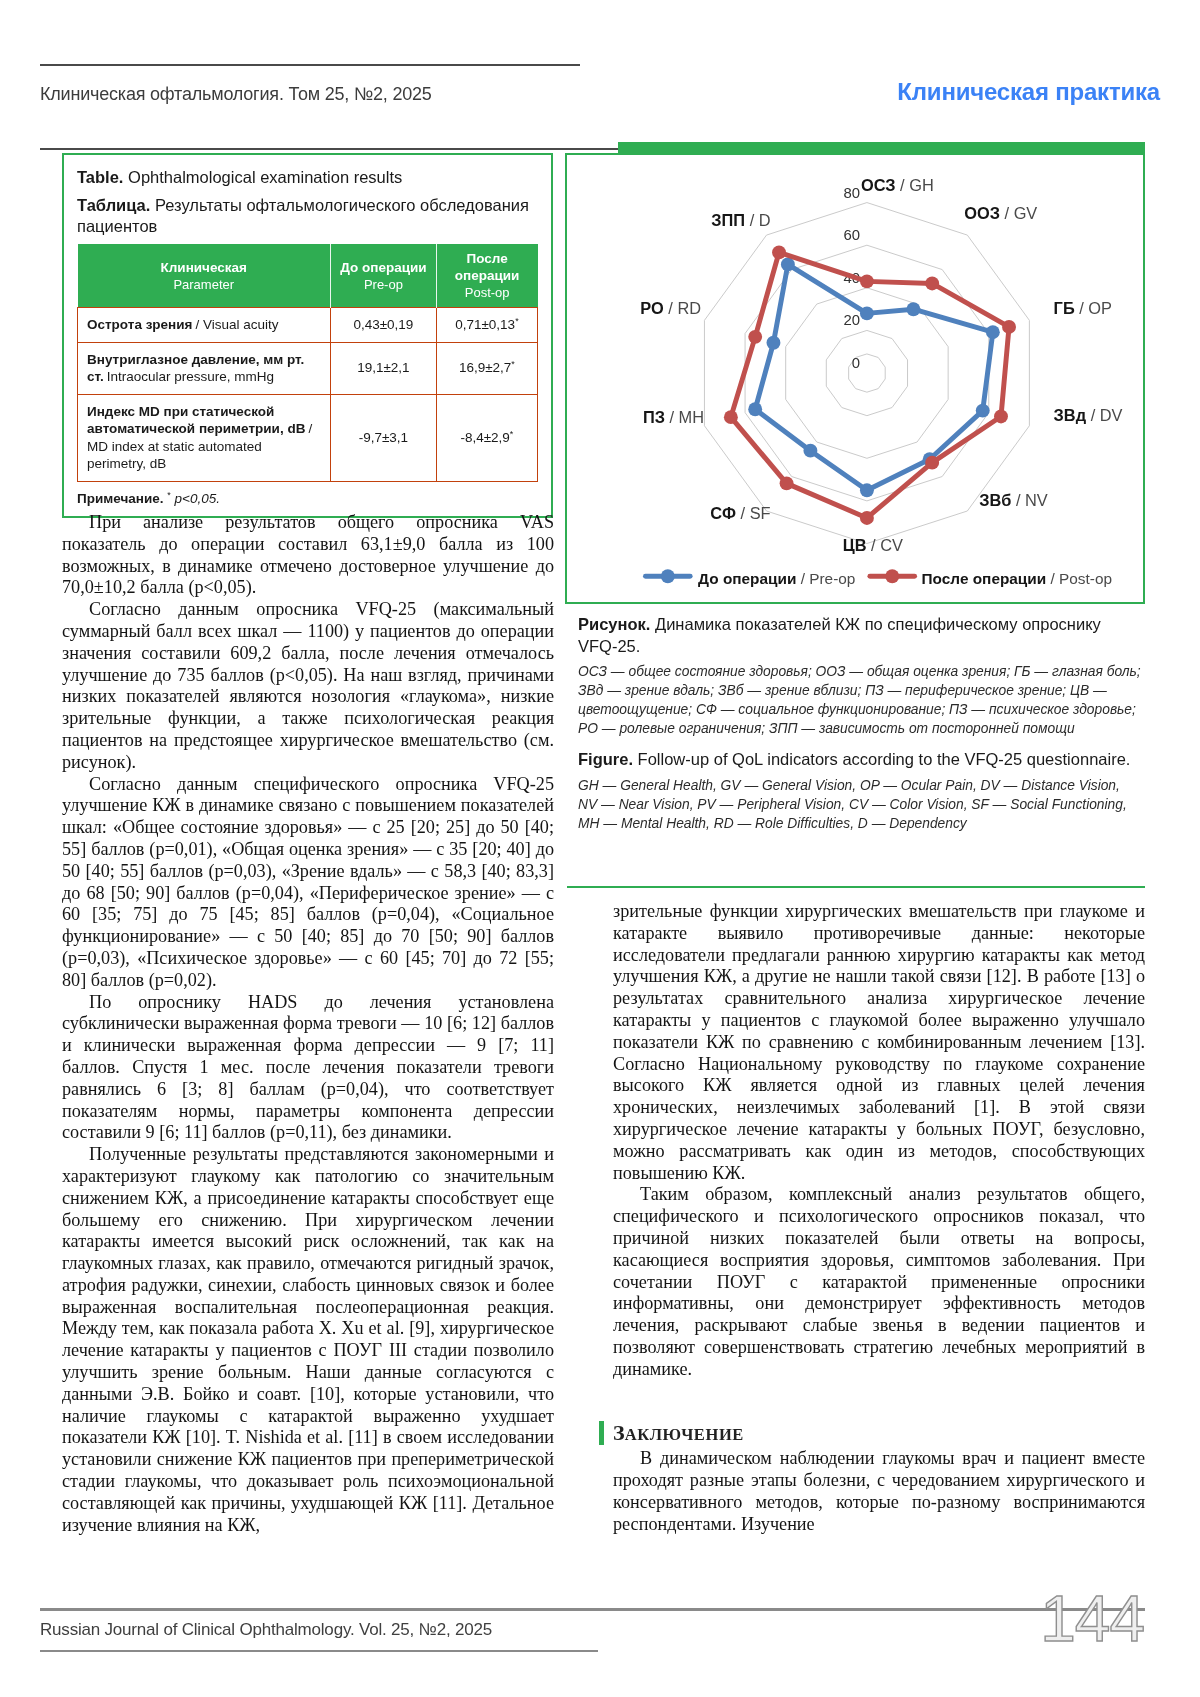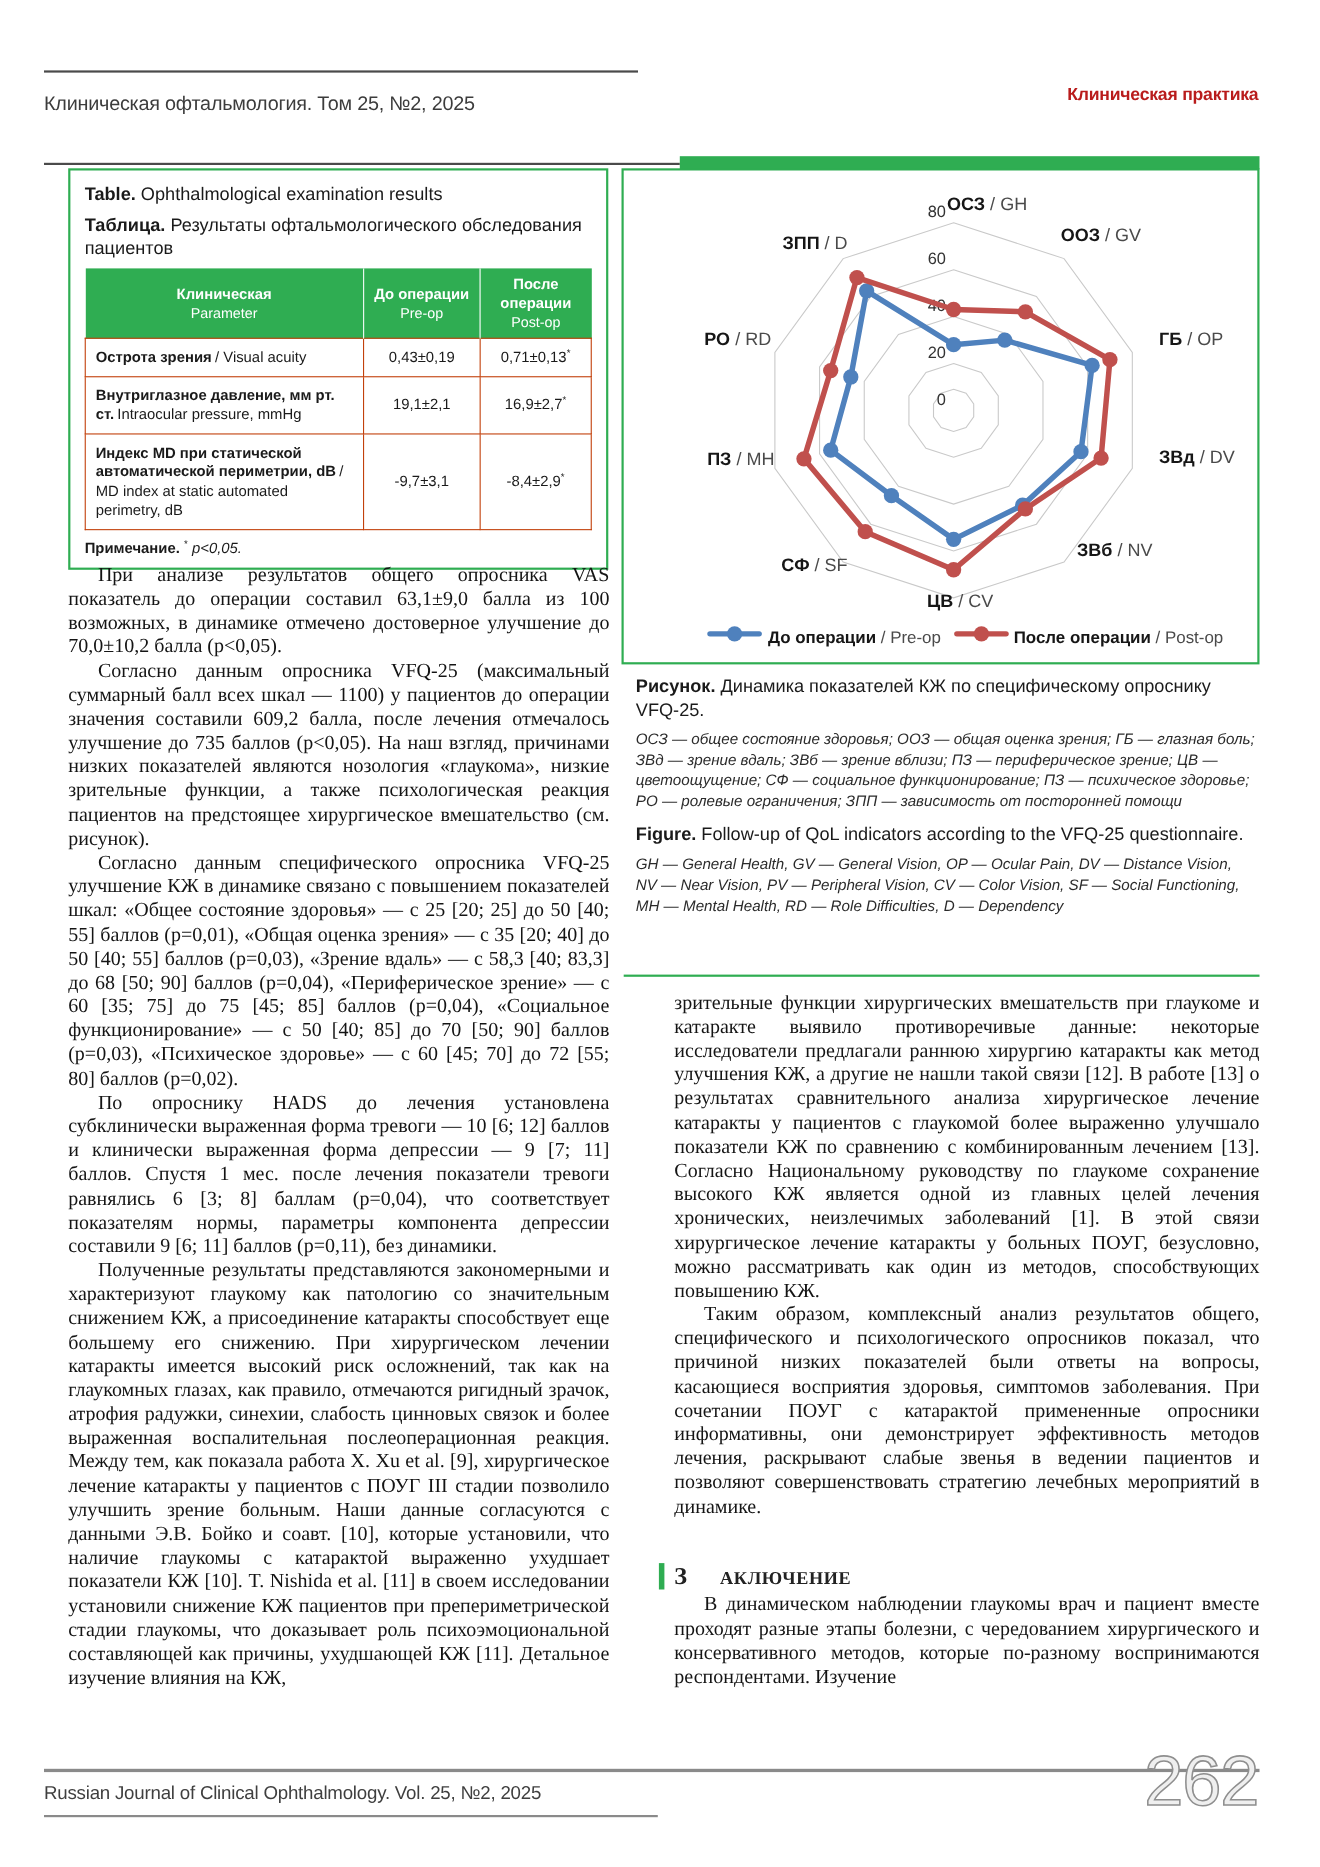--- a/index.html
+++ b/index.html
@@ -4,22 +4,22 @@
 <style>
   :root{ --green:#2fad52; }
   html,body{ margin:0; padding:0; background:#fff; }
   .page{ position:relative; width:1200px; height:1697px; background:#fff; overflow:hidden;
          font-family:"Liberation Serif", serif; color:#1a1a1a; }
 
   
   .hdr-rule-top{ position:absolute; left:40px; top:64px; width:540px; height:2px; background:#4a4a4a; }
   .hdr-left{ position:absolute; left:40px; top:84px; font-family:"Liberation Sans",sans-serif;
              font-size:18px; letter-spacing:-0.2px; color:#3c3c3c; }
-  .hdr-right{ position:absolute; right:56px; top:78px; font-family:"Liberation Sans",sans-serif;
-              font-weight:bold; font-size:16px; letter-spacing:-0.2px; color:#b91c1c; }
+  .hdr-right{ position:absolute; right:40px; top:78px; font-family:"Liberation Sans",sans-serif;
+              font-weight:bold; font-size:24px; letter-spacing:-0.2px; color:#3b82f6; }
   .hdr-rule-bottom{ position:absolute; left:40px; top:148px; width:578px; height:2px; background:#4a4a4a; }
   .hdr-green-bar{ position:absolute; left:618px; top:142px; width:527px; height:12px; background:var(--green); }
 
   
   .table-box{ position:absolute; left:62px; top:153px; width:491px; box-sizing:border-box;
               border:2px solid var(--green); padding:12px 13px 10px 13px;
               font-family:"Liberation Sans",sans-serif; }
   .t-title{ font-size:16.5px; line-height:21px; margin-bottom:7px; }
   .t-title b{ font-weight:bold; }
   table.res{ width:100%; border-collapse:collapse; margin-top:4px; font-size:13.5px; }
@@ -57,21 +57,21 @@
   
   .col{ position:absolute; text-align:justify; font-size:18.2px; line-height:21.8px;
         hyphens:auto; -webkit-hyphens:auto; color:#141414; }
   .col p{ margin:0; text-indent:27px; }
   .col p.noind{ text-indent:0; }
   .col-left{ left:62px; top:512px; width:492px; }
   .col-right{ left:613px; top:901px; width:532px; }
   .concl-h{ margin:40px 0 3px -14px; padding-left:9px; border-left:5px solid var(--green);
             font-weight:bold; color:#222; }
   .concl-h .h-first{ font-size:22px; }
-  .concl-h .h-rest{ font-size:16.5px; letter-spacing:0.6px;margin-left:30px; }
+  .concl-h .h-rest{ font-size:16.5px; letter-spacing:0.6px; }
 
   
   .ft-rule-top{ position:absolute; left:40px; top:1608px; width:1105px; height:3px; background:#8a8a8a; }
   .ft-text{ position:absolute; left:40px; top:1620px; font-family:"Liberation Sans",sans-serif;
             font-size:17px; letter-spacing:-0.2px; color:#3f3f3f; }
   .ft-rule-bottom{ position:absolute; left:40px; top:1650px; width:558px; height:2px; background:#8a8a8a; }
   .page-num{ position:absolute; right:56px; top:1582px; font-family:"Liberation Sans",sans-serif;
              font-size:64px; font-weight:normal; letter-spacing:-1px; color:#efefef;
              -webkit-text-stroke:1.4px #8f8f8f; }
 </style>
@@ -197,15 +197,15 @@
   <div class="col col-right" id="col-right">
       <p class="noind">зрительные функции хирургических вмешательств при глаукоме и катаракте выявило противоречивые данные: некоторые исследователи предлагали раннюю хирургию катаракты как метод улучшения КЖ, а другие не нашли такой связи [12]. В работе [13] о результатах сравнительного анализа хирургическое лечение катаракты у пациентов с глаукомой более выраженно улучшало показатели КЖ по сравнению с комбинированным лечением [13]. Согласно Национальному руководству по глаукоме сохранение высокого КЖ является одной из главных целей лечения хронических, неизлечимых заболеваний [1]. В этой связи хирургическое лечение катаракты у больных ПОУГ, безусловно, можно рассматривать как один из методов, способствующих повышению КЖ.</p>
       <p>Таким образом, комплексный анализ результатов общего, специфического и психологического опросников показал, что причиной низких показателей были ответы на вопросы, касающиеся восприятия здоровья, симптомов заболевания. При сочетании ПОУГ с катарактой примененные опросники информативны, они демонстрирует эффективность методов лечения, раскрывают слабые звенья в ведении пациентов и позволяют совершенствовать стратегию лечебных мероприятий в динамике.</p>
       <h2 class="concl-h"><span class="h-first">З</span><span class="h-rest">АКЛЮЧЕНИЕ</span></h2>
       <p>В динамическом наблюдении глаукомы врач и пациент вместе проходят разные этапы болезни, с чередованием хирургического и консервативного методов, которые по-разному воспринимаются респондентами. Изучение</p>
     </div>
 
   <div class="ft-rule-top"></div>
   <div class="ft-text">Russian Journal of Clinical Ophthalmology. Vol. 25, №2, 2025</div>
   <div class="ft-rule-bottom"></div>
-  <div class="page-num">262</div>
+  <div class="page-num">144</div>
 
 </div>
 
 </body></html>

